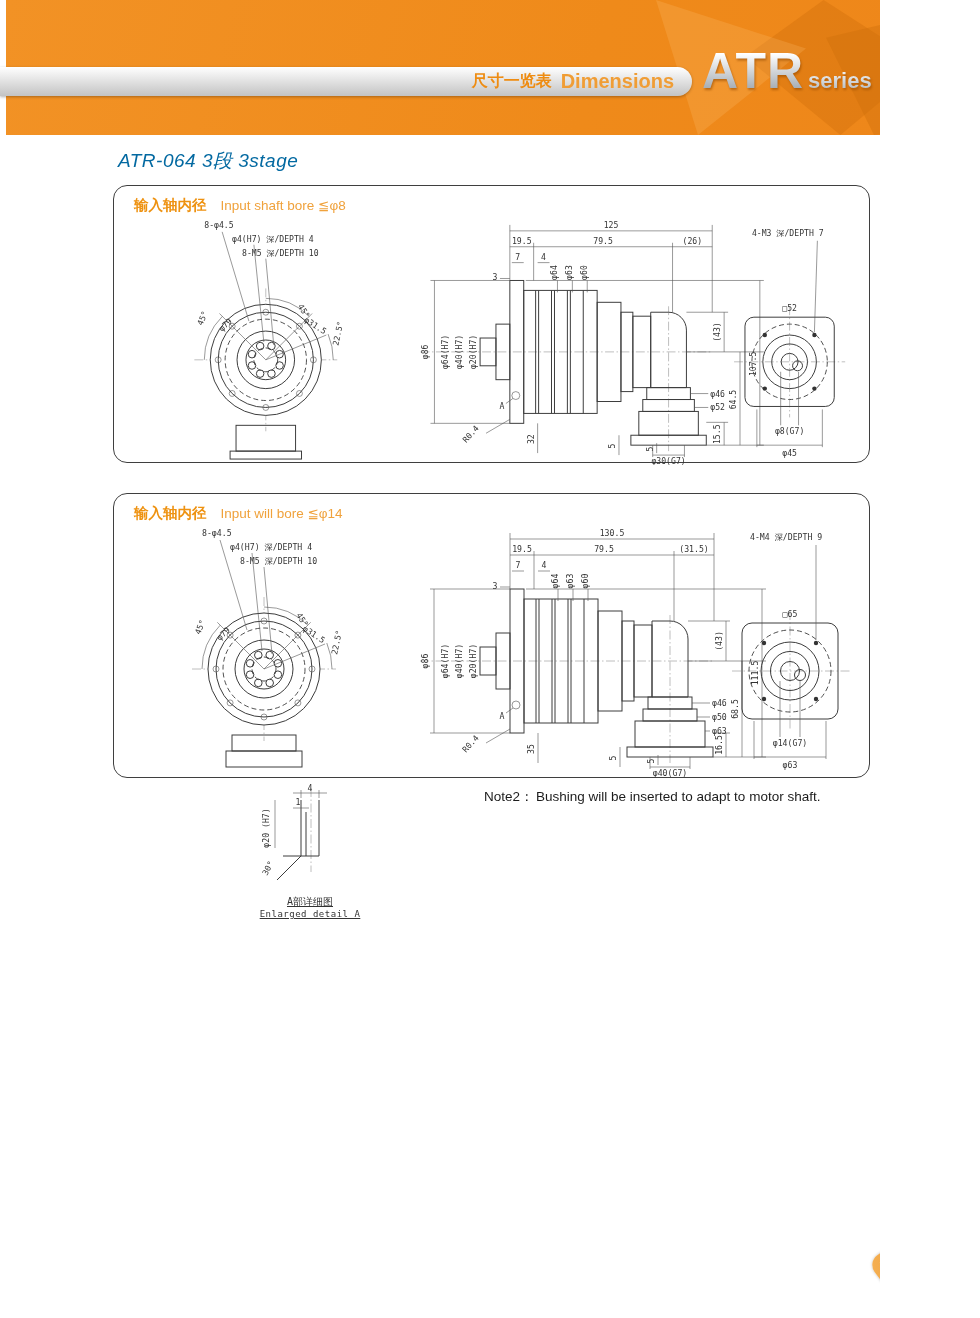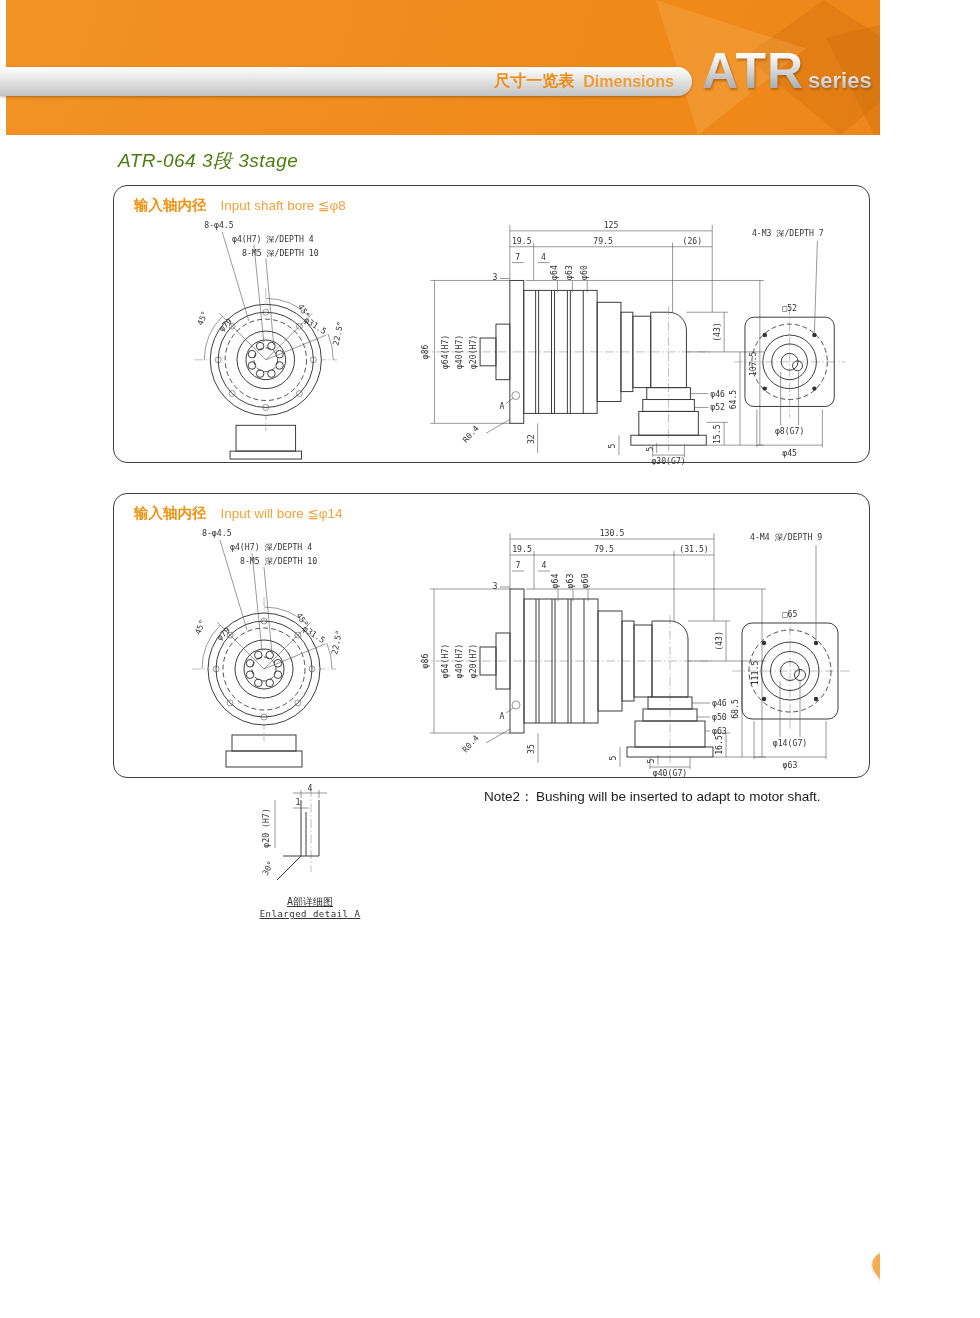--- a/index.html
+++ b/index.html
@@ -13,32 +13,32 @@
        clip-path:polygon(42% 0,78% 48%,48% 100%,14% 42%);}
   .hp2{left:820px;width:160px;background:rgba(205,110,10,.38);
        clip-path:polygon(0 28%,100% 0,100% 88%,30% 100%);}
   .hp3{left:650px;width:150px;background:rgba(255,195,120,.22);
        clip-path:polygon(0 0,100% 36%,28% 100%);}
   .silver-bar{position:absolute;left:0;top:67px;width:692px;height:29px;z-index:3;
               background:linear-gradient(#ffffff,#c3c3c3);border-radius:0 15px 15px 0;
               box-shadow:0 1px 3px rgba(0,0,0,.3);display:flex;align-items:center;
               justify-content:flex-end;padding-right:18px;box-sizing:border-box;gap:9px;}
   .sb-zh{color:#ee8c12;font-weight:bold;font-size:16px;}
-  .sb-en{color:#f09d35;font-size:16px;font-weight:bold;}
+  .sb-en{color:#f09d35;font-size:20px;font-weight:bold;}
   .brand{position:absolute;left:702px;top:42px;z-index:3;display:flex;align-items:baseline;
          filter:drop-shadow(1px 2px 1px rgba(140,70,0,.55));}
   .brand-main{font-size:50px;font-weight:bold;letter-spacing:1px;
          background:linear-gradient(#ffffff 20%,#98a0a8 90%);
          -webkit-background-clip:text;background-clip:text;color:transparent;}
   .brand-suffix{font-size:22px;font-weight:bold;margin-left:4px;
          background:linear-gradient(#fdfdfd,#a9b0b6);
          -webkit-background-clip:text;background-clip:text;color:transparent;}
   
   .page-title{position:absolute;left:118px;top:148px;font-size:19px;font-style:italic;
-              font-weight:500;color:#4d7c0f;letter-spacing:.5px;z-index:2;}
+              font-weight:500;color:#0369a1;letter-spacing:.5px;z-index:2;}
   
   .panel{position:absolute;left:113px;width:757px;border:1.6px solid #3f3f3f;
          border-radius:14px;background:#fff;box-sizing:border-box;z-index:2;text-align:center;}
   .panel-1{top:185px;height:278px;}
   .panel-2{top:493px;height:285px;}
   .panel-heading{display:flex;gap:14px;padding:10px 0 0 20px;align-items:baseline;}
   .ph-zh{color:#ee9211;font-weight:bold;font-size:14.5px;}
   .ph-en{color:#f0a23c;font-size:13.5px;font-weight:normal;}
   svg.drawing{display:block;}
   .s{fill:none;stroke:#3c3c3c;stroke-width:1;}

